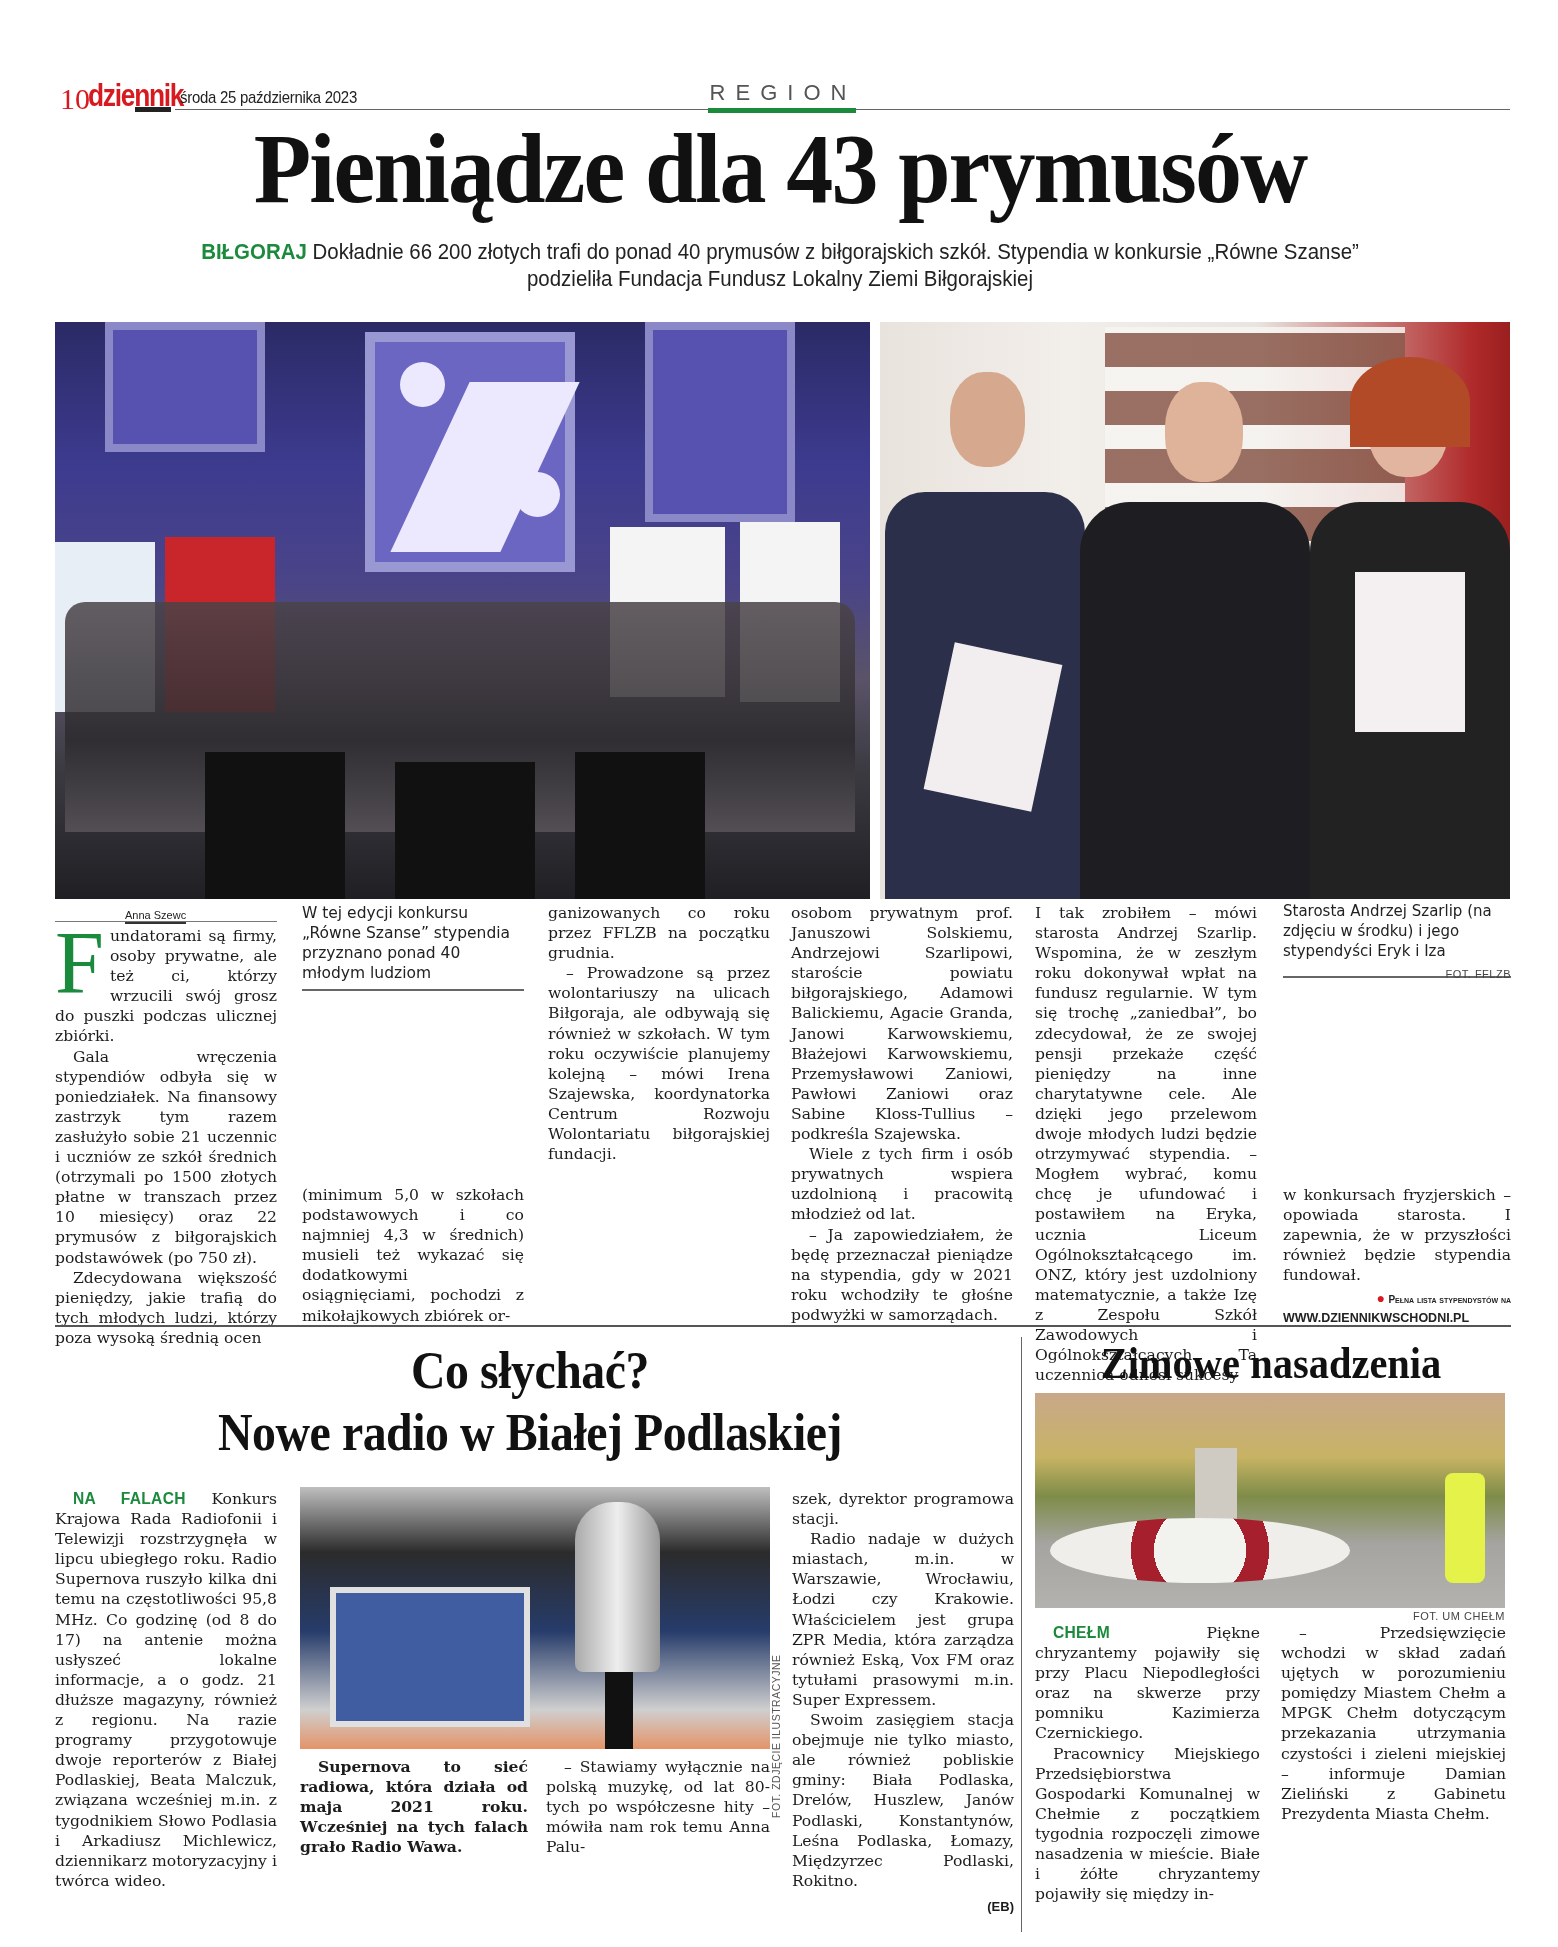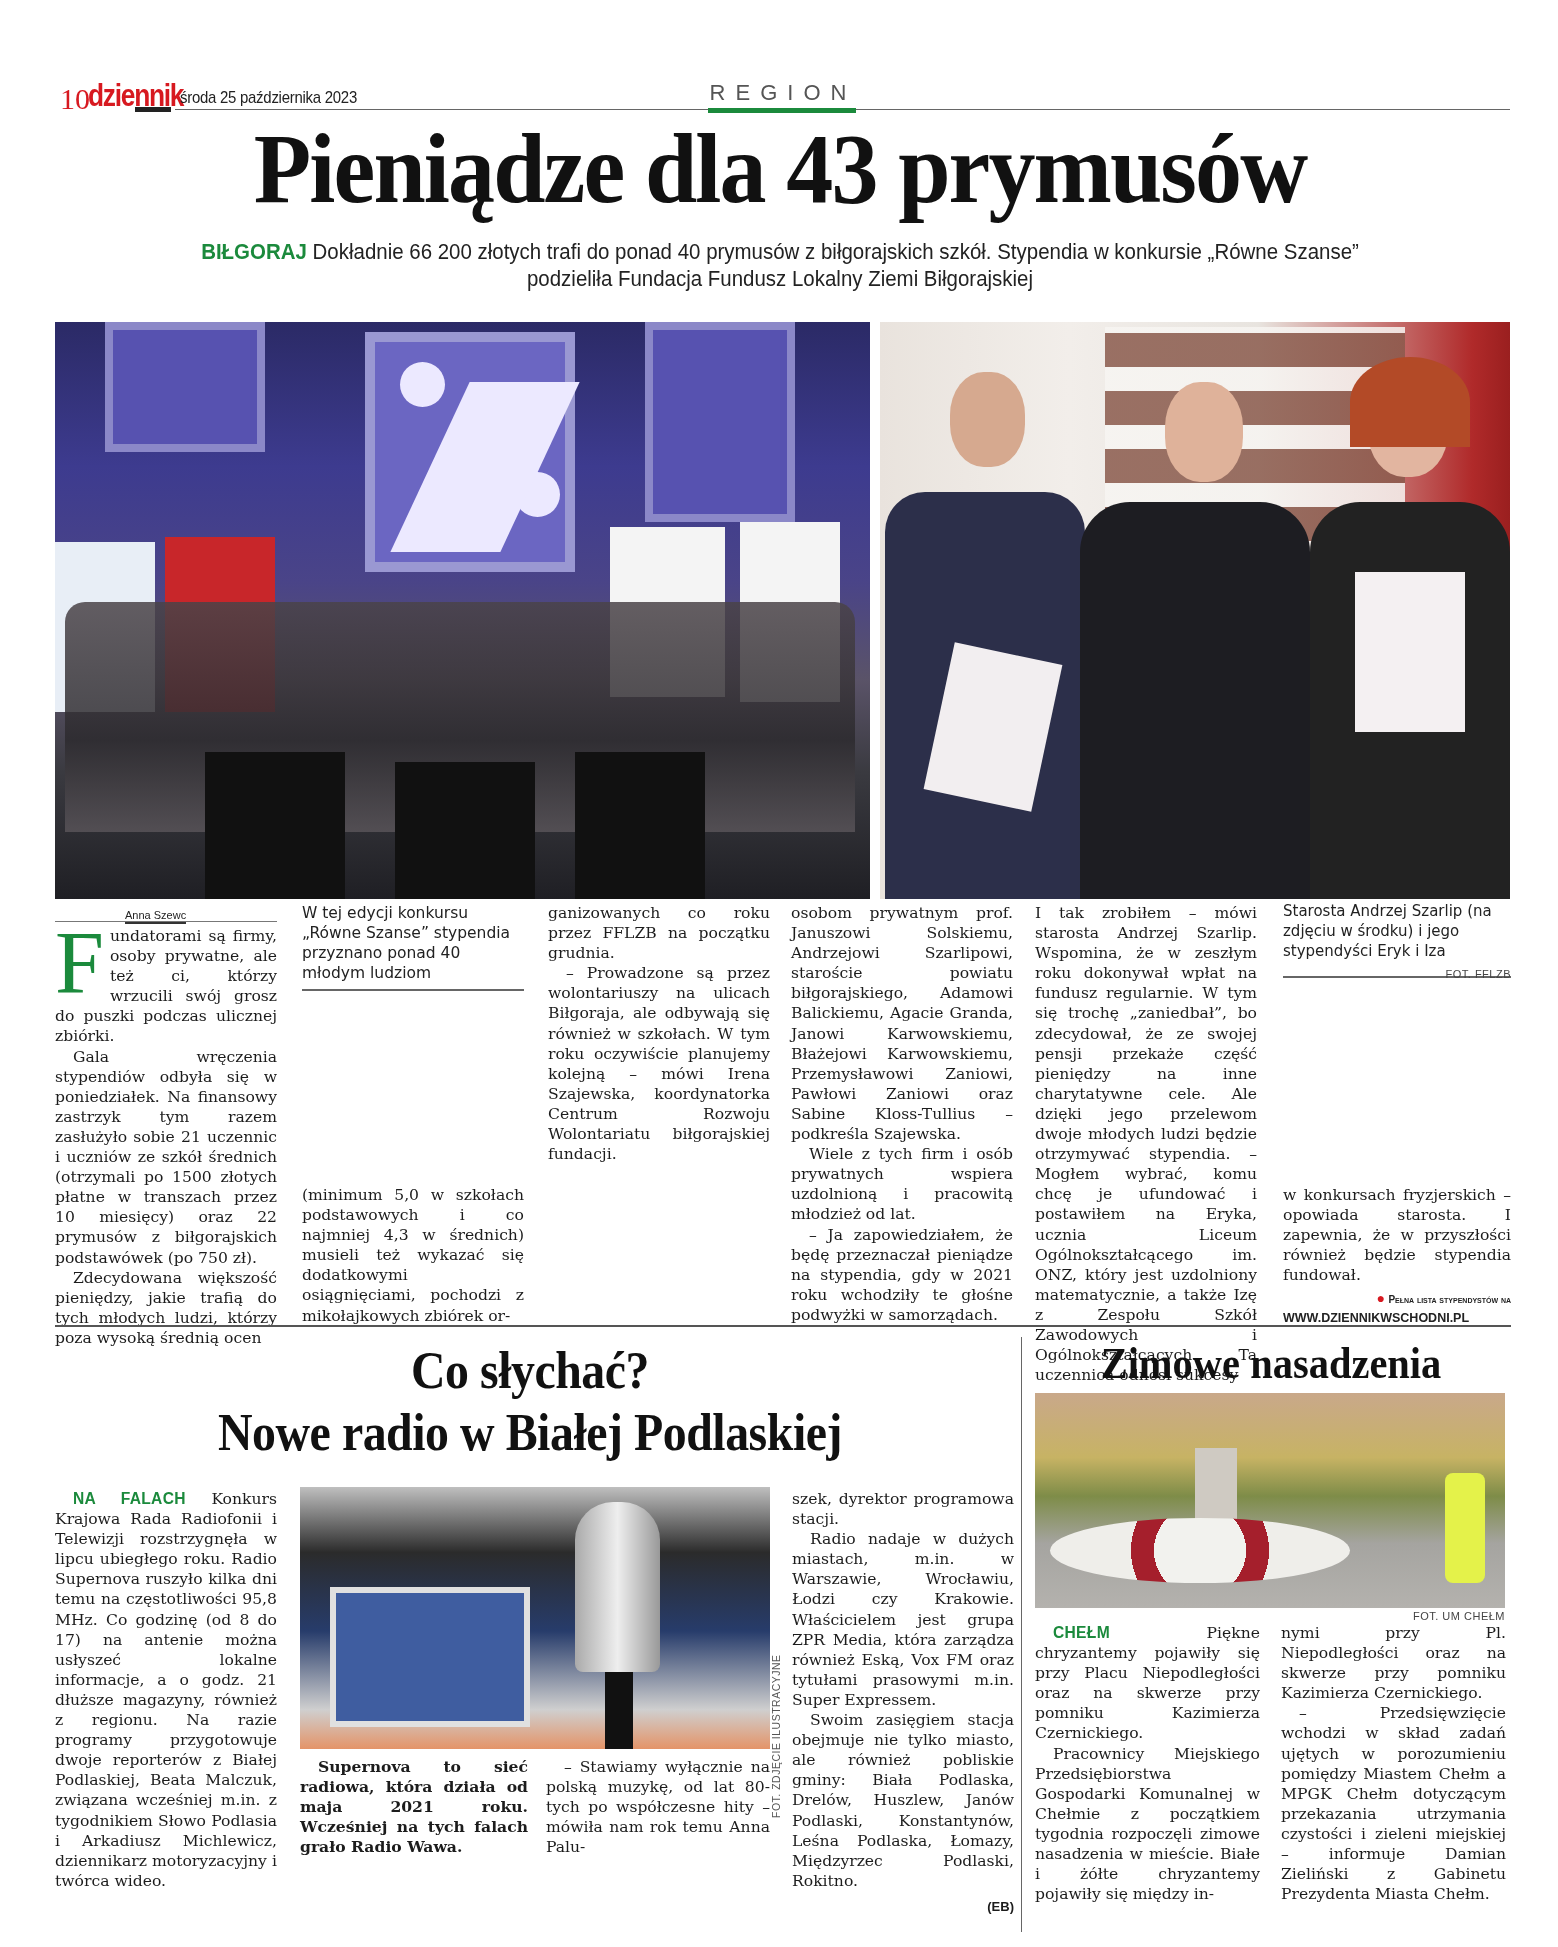--- a/index.html
+++ b/index.html
@@ -187,15 +187,14 @@
   <div class="shape" style="left:15px;top:125px;width:300px;height:65px;border-radius:50%;background:radial-gradient(circle,#f2f2ee 0 30%,#a51f2c 30% 45%,#efeeea 45%);"></div>
   <div class="shape" style="left:410px;top:80px;width:40px;height:110px;background:#e4f24a;border-radius:8px;"></div>
 </div>
 <div class="abs credit" style="left:1035px;top:1610px;width:470px;text-align:right;">FOT. UM CHEŁM</div>
 
 <div class="abs col" style="left:1035px;top:1623px;width:225px;">
   <p><span class="kicker-green">CHEŁM</span> <span>Piękne chryzantemy pojawiły się przy Placu Niepodległości oraz na skwerze przy pomniku Kazimierza Czernickiego.</span></p>
   <p>Pracownicy Miejskiego Przedsiębiorstwa Gospodarki Komunalnej w Chełmie z początkiem tygodnia rozpoczęli zimowe nasadzenia w mieście. Białe i żółte chryzantemy pojawiły się między in-</p>
 </div>
 <div class="abs col" style="left:1281px;top:1623px;width:225px;">
-  <p class="noind">nymi przy Pl. Niepodległości oraz na skwerze przy pomniku Kazimierza Czernickiego.</p>
   <p>– Przedsięwzięcie wchodzi w skład zadań ujętych w porozumieniu pomiędzy Miastem Chełm a MPGK Chełm dotyczącym przekazania utrzymania czystości i zieleni miejskiej – informuje Damian Zieliński z Gabinetu Prezydenta Miasta Chełm.</p>
 </div>
 
 </body></html>

